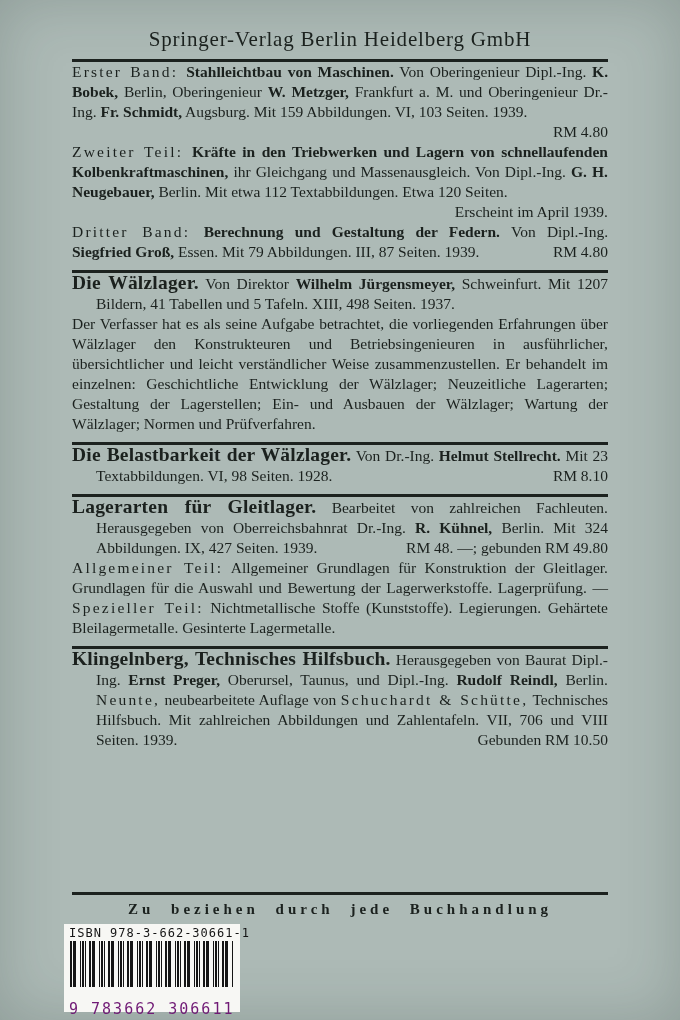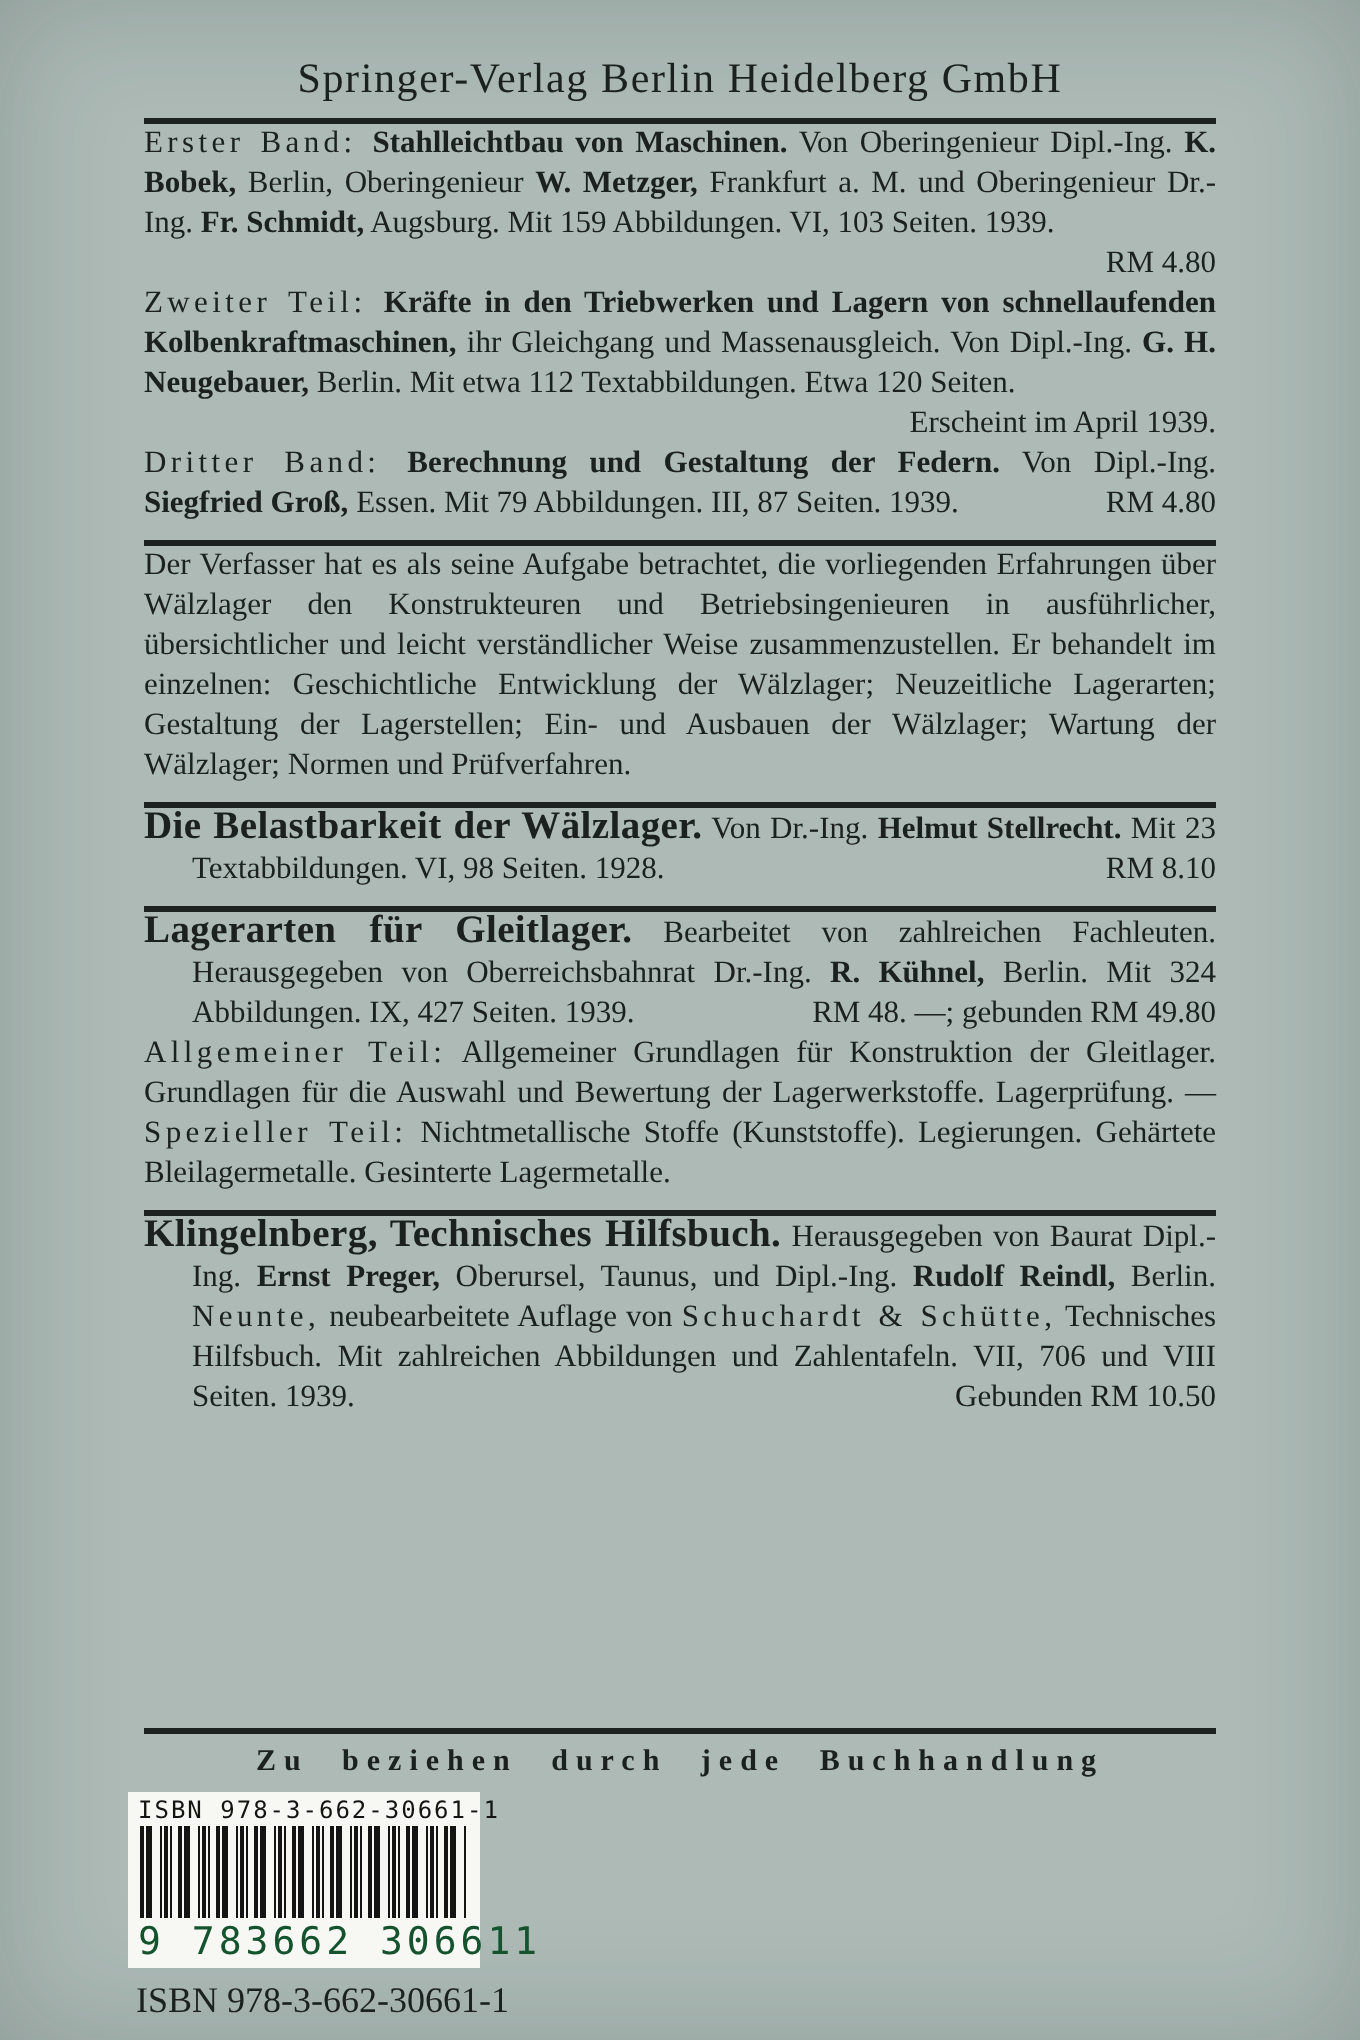--- a/index.html
+++ b/index.html
@@ -36,21 +36,21 @@
   .hang   { padding-left:24px; text-indent:-24px; }
   .indent { margin-left:24px; }
   .indent-sm { margin-left:17px; }
   .right  { text-align:right !important; }
   .rel    { position:relative; }
   .abs-price { position:absolute; right:0; bottom:0; font-size:15.5px; }
   .b  { font-weight:bold; }
   .sp { letter-spacing:2.2px; }
   .lg { font-size:19.5px; font-weight:bold; letter-spacing:0.2px; }
   
-  .footer { position:absolute; left:0; right:0; bottom:0; height:156px; }
+  .footer { position:absolute; left:0; right:0; bottom:0; height:128px; }
   .footer .fcontent { width:536px; margin:0 auto; }
   .order-note {
     margin-top:6px;
     text-align:center;
     font-weight:bold;
     font-size:15px;
     letter-spacing:4px;
     word-spacing:9px;
   }
   .barcode-box {
@@ -74,24 +74,24 @@
     margin:1px 1px 0 1px;
     background: repeating-linear-gradient(90deg,
       #141414 0 2px,  #f7f7f4 2px 3px,
       #141414 3px 6px, #f7f7f4 6px 10px,
       #141414 10px 11px, #f7f7f4 11px 12px,
       #141414 12px 14px, #f7f7f4 14px 15px,
       #141414 15px 16px, #f7f7f4 16px 19px);
   }
   .bc-digits {
     font-family:"DejaVu Sans Mono", monospace;
-    font-size:19px;
+    font-size:15px;
     letter-spacing:2px;
-    color:#14532d;
-    margin-top:1px;
+    color:#701a75;
+    margin-top:13px;
     white-space:nowrap;
   }
   .isbn-bottom {
     position:absolute;
     left:68px; top:126px;
     font-size:18px;
   }
 </style>
 </head>
 <body>
@@ -107,20 +107,21 @@
     <p class="para indent mt8"><span class="sp">Erster Band: </span><span class="b">Stahlleichtbau von Maschinen.</span><span> Von Oberingenieur Dipl.-Ing. </span><span class="b">K. Bobek,</span><span> Berlin, Oberingenieur </span><span class="b">W. Metzger,</span><span> Frankfurt a. M. und Oberingenieur Dr.-Ing. </span><span class="b">Fr. Schmidt,</span><span> Augsburg. Mit 159 Abbildungen. VI, 103 Seiten. 1939.</span></p>
     <p class="para right">RM 4.80</p>
 
     <p class="para indent mt3"><span class="sp">Zweiter Teil: </span><span class="b">Kräfte in den Triebwerken und Lagern von schnellaufenden Kolbenkraftmaschinen,</span><span> ihr Gleichgang und Massenausgleich. Von Dipl.-Ing. </span><span class="b">G. H. Neugebauer,</span><span> Berlin. Mit etwa 112 Textabbildungen. Etwa 120 Seiten.</span></p>
     <p class="para right">Erscheint im April 1939.</p>
 
     <p class="para indent rel mt3"><span class="abs-price">RM 4.80</span><span class="sp">Dritter Band: </span><span class="b">Berechnung und Gestaltung der Federn.</span><span> Von Dipl.-Ing. </span><span class="b">Siegfried Groß,</span><span> Essen. Mit 79 Abbildungen. III, 87 Seiten. 1939.</span></p>
 
     <div class="rule mt8"></div>
 
+    <p class="para hang mt10"><span class="lg">Die Wälzlager.</span><span> Von Direktor </span><span class="b">Wilhelm Jürgensmeyer,</span><span> Schweinfurt. Mit 1207 Bildern, 41 Tabellen und 5 Tafeln. XIII, 498 Seiten. 1937.</span></p>
     <p class="para indent-sm mt2">Der Verfasser hat es als seine Aufgabe betrachtet, die vorliegenden Erfahrungen über Wälzlager den Konstrukteuren und Betriebsingenieuren in ausführlicher, übersichtlicher und leicht verständlicher Weise zusammenzustellen. Er behandelt im einzelnen: Geschichtliche Entwicklung der Wälzlager; Neuzeitliche Lagerarten; Gestaltung der Lagerstellen; Ein- und Ausbauen der Wälzlager; Wartung der Wälzlager; Normen und Prüfverfahren.</p>
 
     <div class="rule mt8"></div>
 
     <p class="para hang rel mt10"><span class="abs-price">RM 8.10</span><span class="lg">Die Belastbarkeit der Wälzlager.</span><span> Von Dr.-Ing. </span><span class="b">Helmut Stellrecht.</span><span> Mit 23 Textabbildungen. VI, 98 Seiten. 1928.</span></p>
 
     <div class="rule mt8"></div>
 
     <p class="para hang rel mt10"><span class="abs-price">RM 48. —; gebunden RM 49.80</span><span class="lg">Lagerarten für Gleitlager.</span><span> Bearbeitet von zahlreichen Fachleuten. Herausgegeben von Oberreichsbahnrat Dr.-Ing. </span><span class="b">R. Kühnel,</span><span> Berlin. Mit 324 Abbildungen. IX, 427 Seiten. 1939.</span></p>
     <p class="para indent mt2"><span class="sp">Allgemeiner Teil:</span><span> Allgemeiner Grundlagen für Konstruktion der Gleitlager. Grundlagen für die Auswahl und Bewertung der Lagerwerkstoffe. Lagerprüfung. — </span><span class="sp">Spezieller Teil:</span><span> Nichtmetallische Stoffe (Kunststoffe). Legierungen. Gehärtete Bleilagermetalle. Gesinterte Lagermetalle.</span></p>

